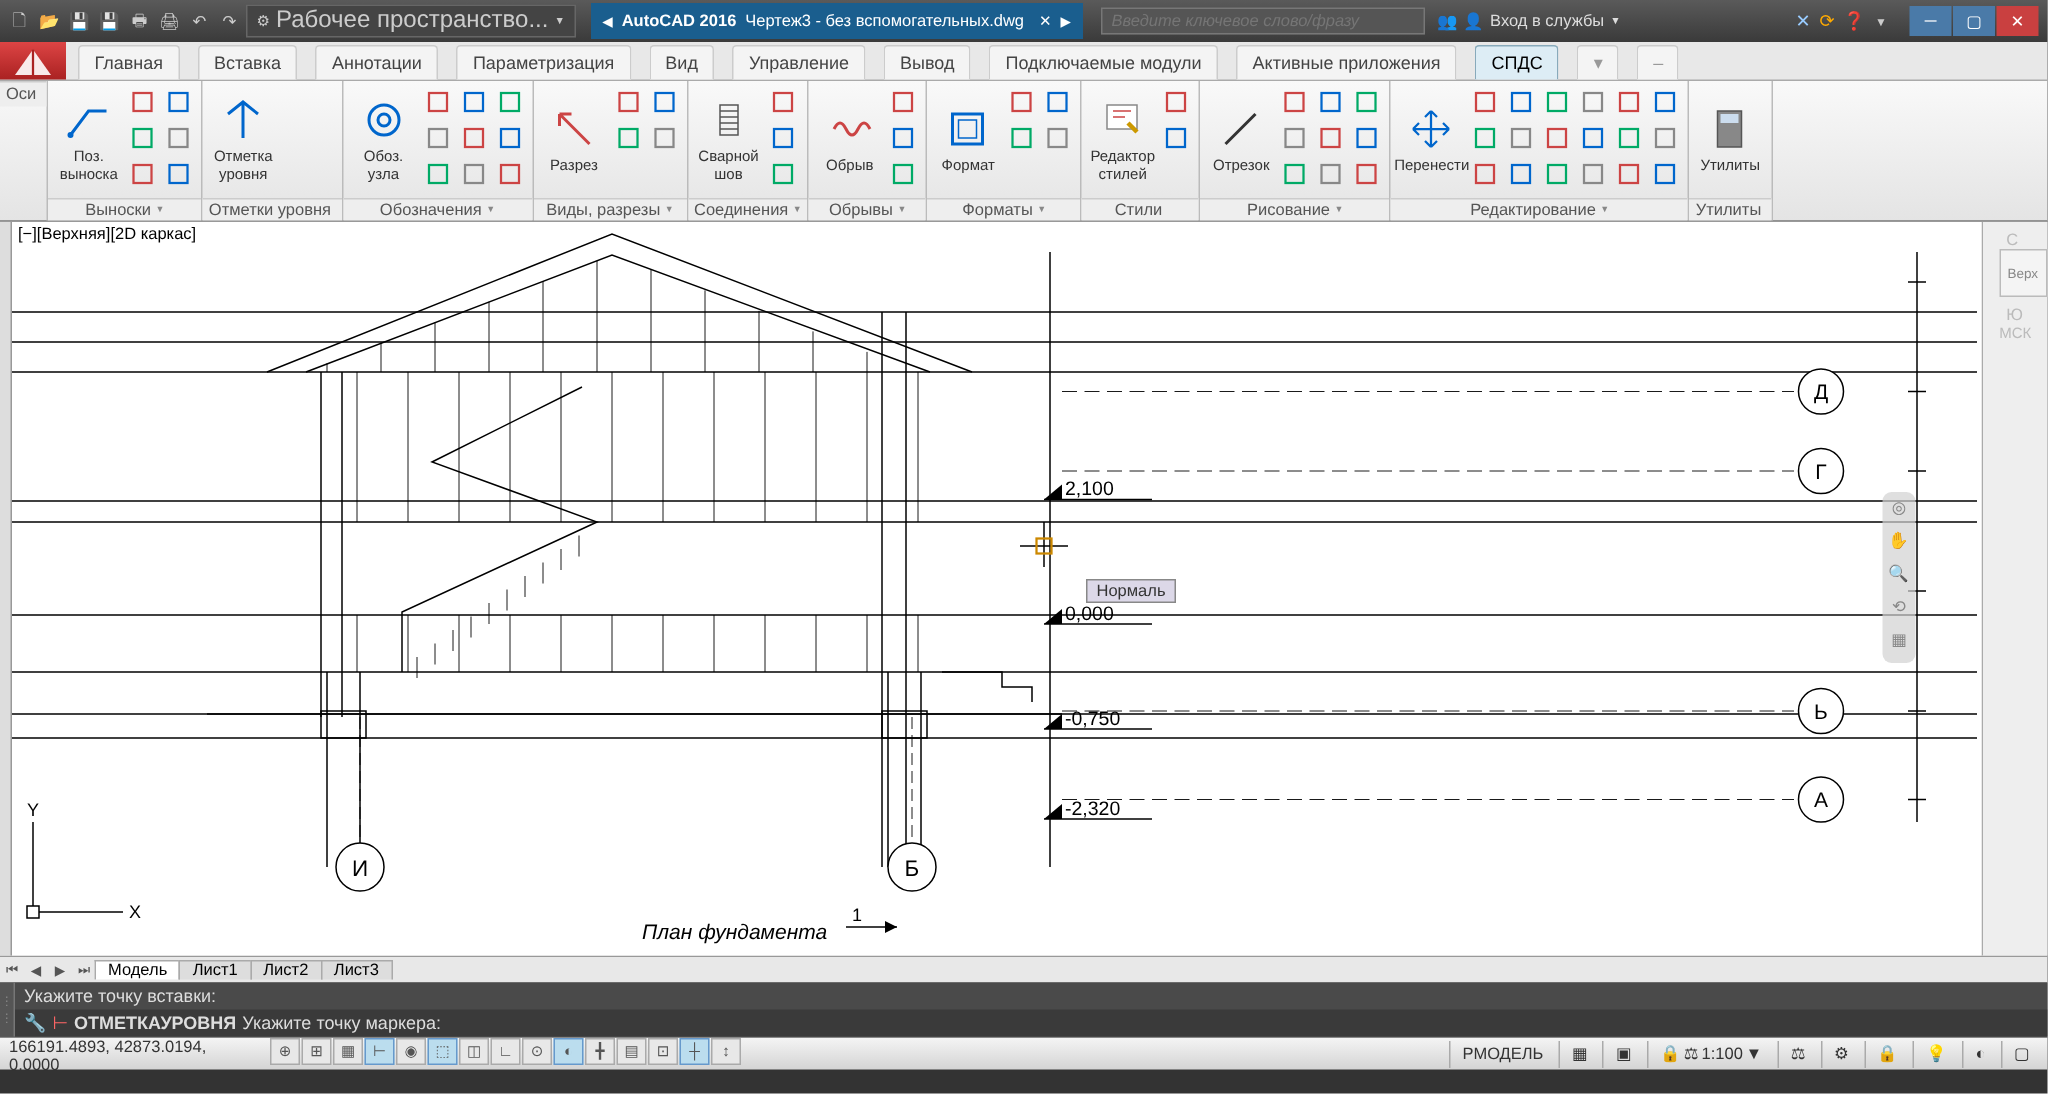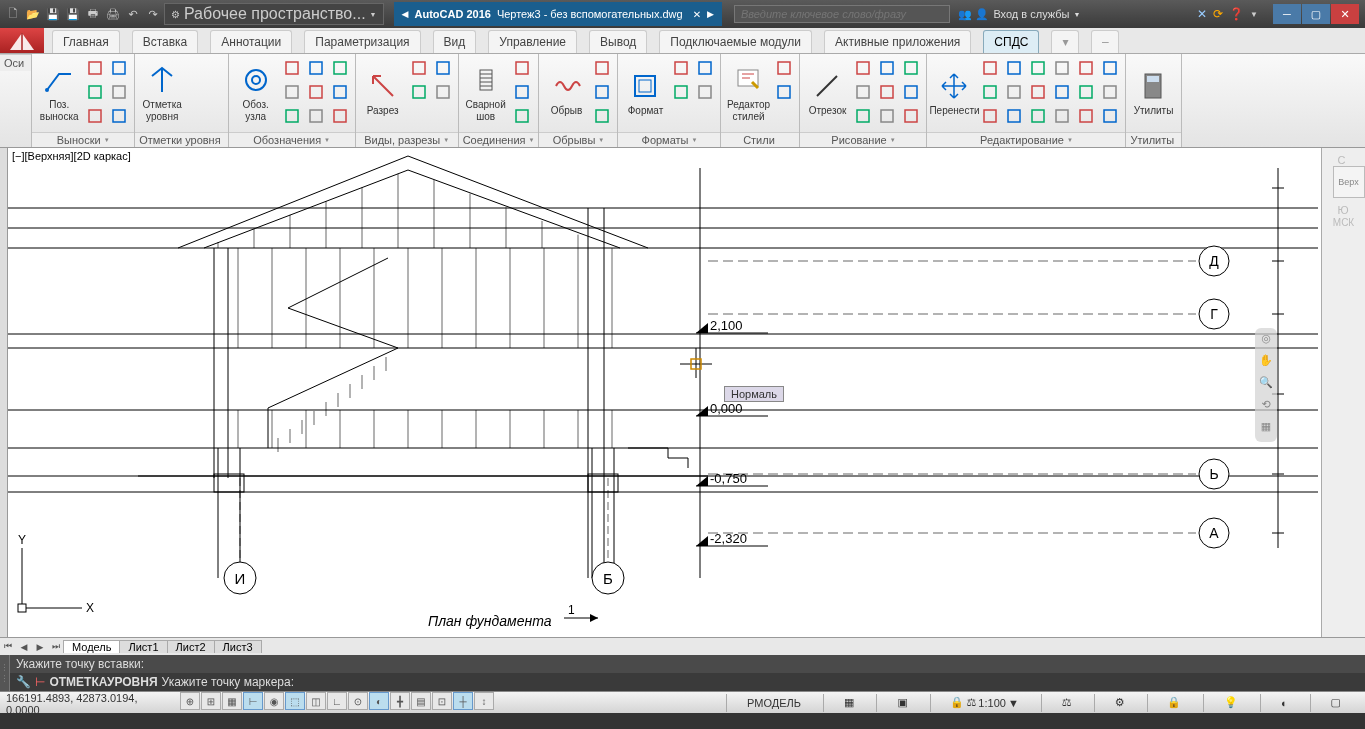--- a/index.html
+++ b/index.html
@@ -75,21 +75,21 @@
 .cmdbody { flex:1; }
 
 
 .statusbar { height:22px; background:linear-gradient(#f4f4f4,#d4d4d4); border-top:1px solid #888; display:flex; font-size:11px; color:#333; }
 .coords { padding:0 6px; width:180px; }
 .sb-btns { display:flex; gap:1px; }
 .sb-btn { width:20px; height:18px; border:1px solid #aaa; background:#e8e8e8; display:flex; align-items:center; justify-content:center; font-size:10px; color:#555; }
 .sb-btn.active { background:#bde; border-color:#69c; }
 .sb-spacer { flex:1; }
 .sb-right { display:flex; align-items:center; gap:2px; padding-right:4px; }
-.sb-right .seg { padding:0 20px; border-left:1px solid #aaa; height:18px; display:flex; align-items:center; gap:2px; }
+.sb-right .seg { padding:0 8px; border-left:1px solid #aaa; height:18px; display:flex; align-items:center; gap:2px; }
 
 
 .dwg { position:absolute; top:0; left:0; }
 .dwg line { stroke:#000; stroke-width:1; }
 .dwg .thin { stroke-width:0.6; }
 .dwg text { font-family:Arial,sans-serif; fill:#000; }
 .dwg .axiscircle { fill:#fff; stroke:#000; stroke-width:1; }
 .dwg .cursor { stroke:#c80; stroke-width:1.5; fill:none; }
 </style>
 </head>

